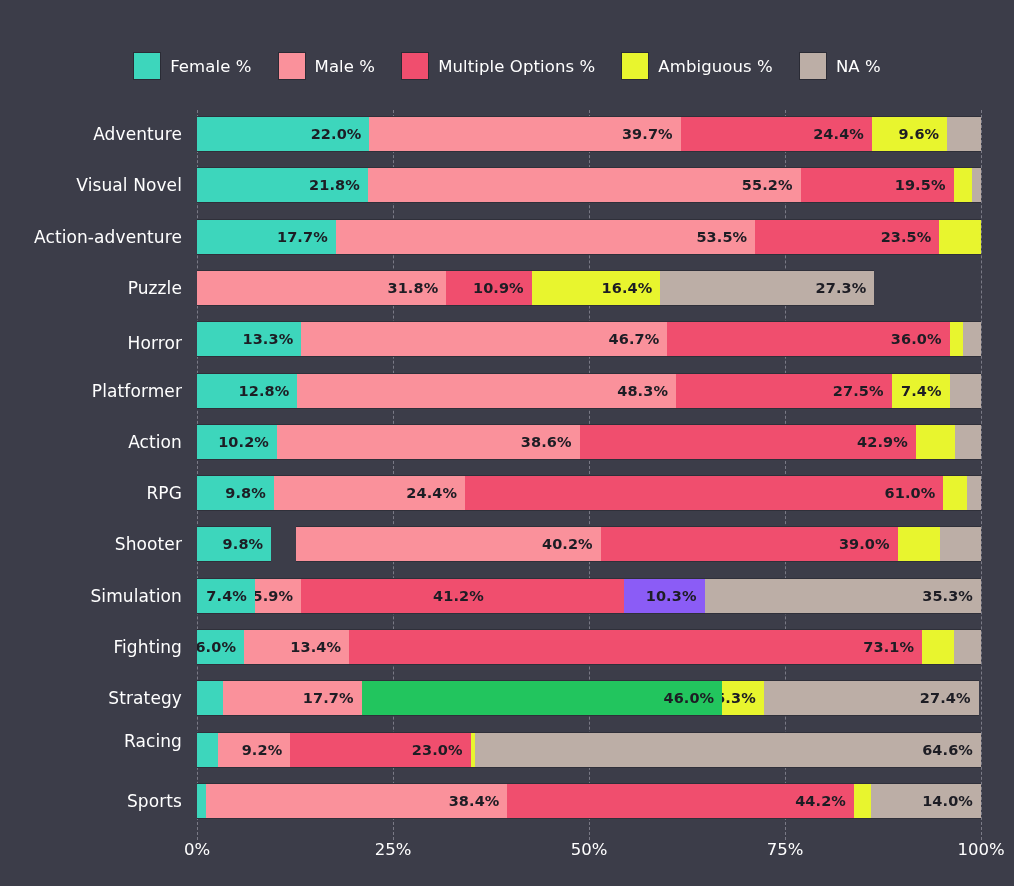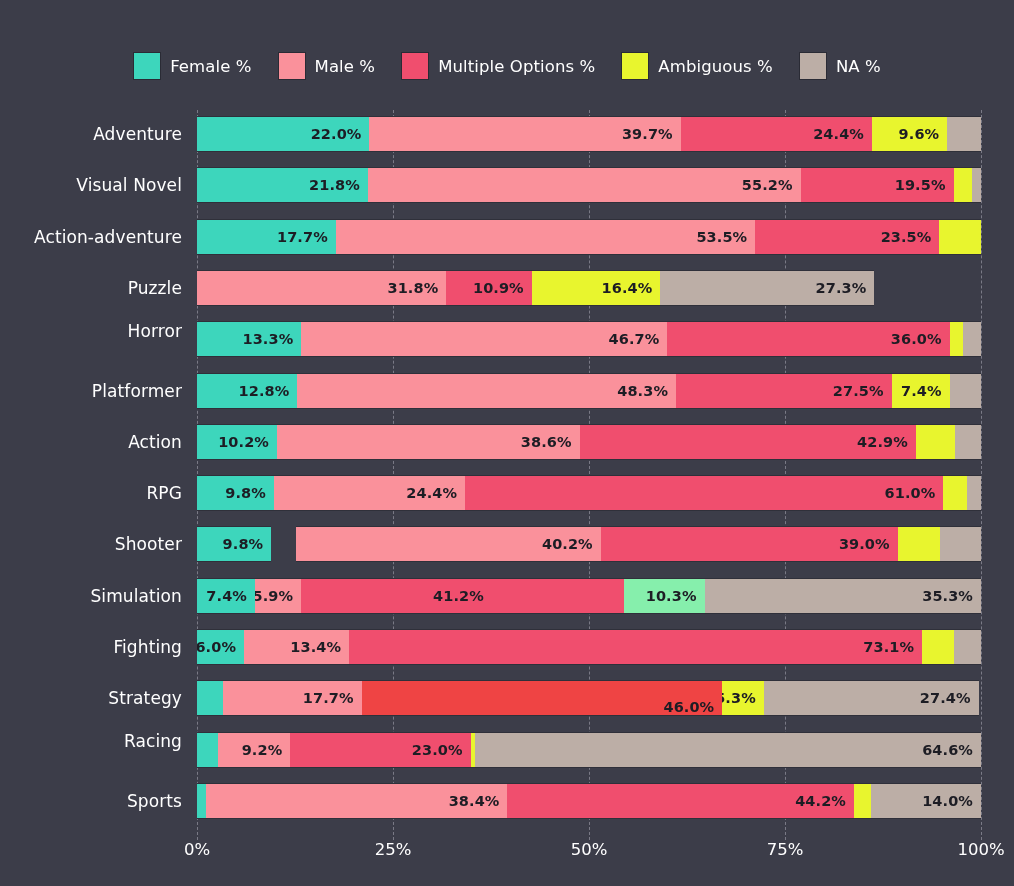--- a/index.html
+++ b/index.html
@@ -170,21 +170,21 @@
         <span class="legend-swatch" style="background: rgb(188, 174, 166);"></span>
         <span class="legend-label">NA %</span>
       </div>
     </div>
 
   <div id="ycats">
       <div class="ycat" style="top: 6px; height: 36px;">Adventure</div>
       <div class="ycat" style="top: 57.3px; height: 36px;">Visual Novel</div>
       <div class="ycat" style="top: 108.6px; height: 36px;">Action-adventure</div>
       <div class="ycat" style="top: 159.9px; height: 36px;">Puzzle</div>
-      <div class="ycat" style="top: 203px; height: 36px; margin-left: 48px;">Horror</div>
+      <div class="ycat" style="top: 215px; height: 36px; margin-left: 48px;">Horror</div>
       <div class="ycat" style="top: 262.5px; height: 36px;">Platformer</div>
       <div class="ycat" style="top: 313.8px; height: 36px;">Action</div>
       <div class="ycat" style="top: 365.1px; height: 36px;">RPG</div>
       <div class="ycat" style="top: 416.4px; height: 36px;">Shooter</div>
       <div class="ycat" style="top: 467.7px; height: 36px;">Simulation</div>
       <div class="ycat" style="top: 519px; height: 36px;">Fighting</div>
       <div class="ycat" style="top: 570.3px; height: 36px;">Strategy</div>
       <div class="ycat" style="top: 613px; height: 36px;">Racing</div>
       <div class="ycat" style="top: 672.9px; height: 36px;">Sports</div>
     </div>
@@ -322,21 +322,21 @@
         <div class="bar-row" style="top: 467.7px; height: 36px;">
           <div class="seg" style="width: 7.4%; background: rgb(61, 214, 188);">
             <span class="seg-label">7.4%</span>
           </div>
           <div class="seg" style="width: 5.9%; background: rgb(250, 145, 155);">
             <span class="seg-label">5.9%</span>
           </div>
           <div class="seg" style="width: 41.2%; background: rgb(240, 78, 110); justify-content: center;">
             <span class="seg-label">41.2%</span>
           </div>
-          <div class="seg" style="width: 10.3%; background: #86efac; padding-left: 35px;">
+          <div class="seg" style="width: 10.3%; background: #8b5cf6; padding-left: 35px;">
             <span class="seg-label">10.3%</span>
           </div>
           <div class="seg" style="width: 35.3%; background: rgb(188, 174, 166);">
             <span class="seg-label">35.3%</span>
           </div>
         </div>
         <div class="bar-row" style="top: 519px; height: 36px;">
           <div class="seg" style="width: 6%; background: rgb(61, 214, 188);">
             <span class="seg-label">6.0%</span>
           </div>
@@ -347,21 +347,21 @@
             <span class="seg-label">73.1%</span>
           </div>
           <div class="seg" style="width: 4%; background: rgb(232, 245, 46);"></div>
           <div class="seg" style="width: 3.5%; background: rgb(188, 174, 166);"></div>
         </div>
         <div class="bar-row" style="top: 570.3px; height: 36px;">
           <div class="seg" style="width: 3.3%; background: rgb(61, 214, 188);"></div>
           <div class="seg" style="width: 17.7%; background: rgb(250, 145, 155);">
             <span class="seg-label">17.7%</span>
           </div>
-          <div class="seg" style="width: 46%; background: #ef4444; align-items: flex-end;">
+          <div class="seg" style="width: 46%; background: #22c55e;">
             <span class="seg-label">46.0%</span>
           </div>
           <div class="seg" style="width: 5.3%; background: rgb(232, 245, 46);">
             <span class="seg-label">5.3%</span>
           </div>
           <div class="seg" style="width: 27.4%; background: rgb(188, 174, 166);">
             <span class="seg-label">27.4%</span>
           </div>
         </div>
         <div class="bar-row" style="top: 621.6px; height: 36px;">

